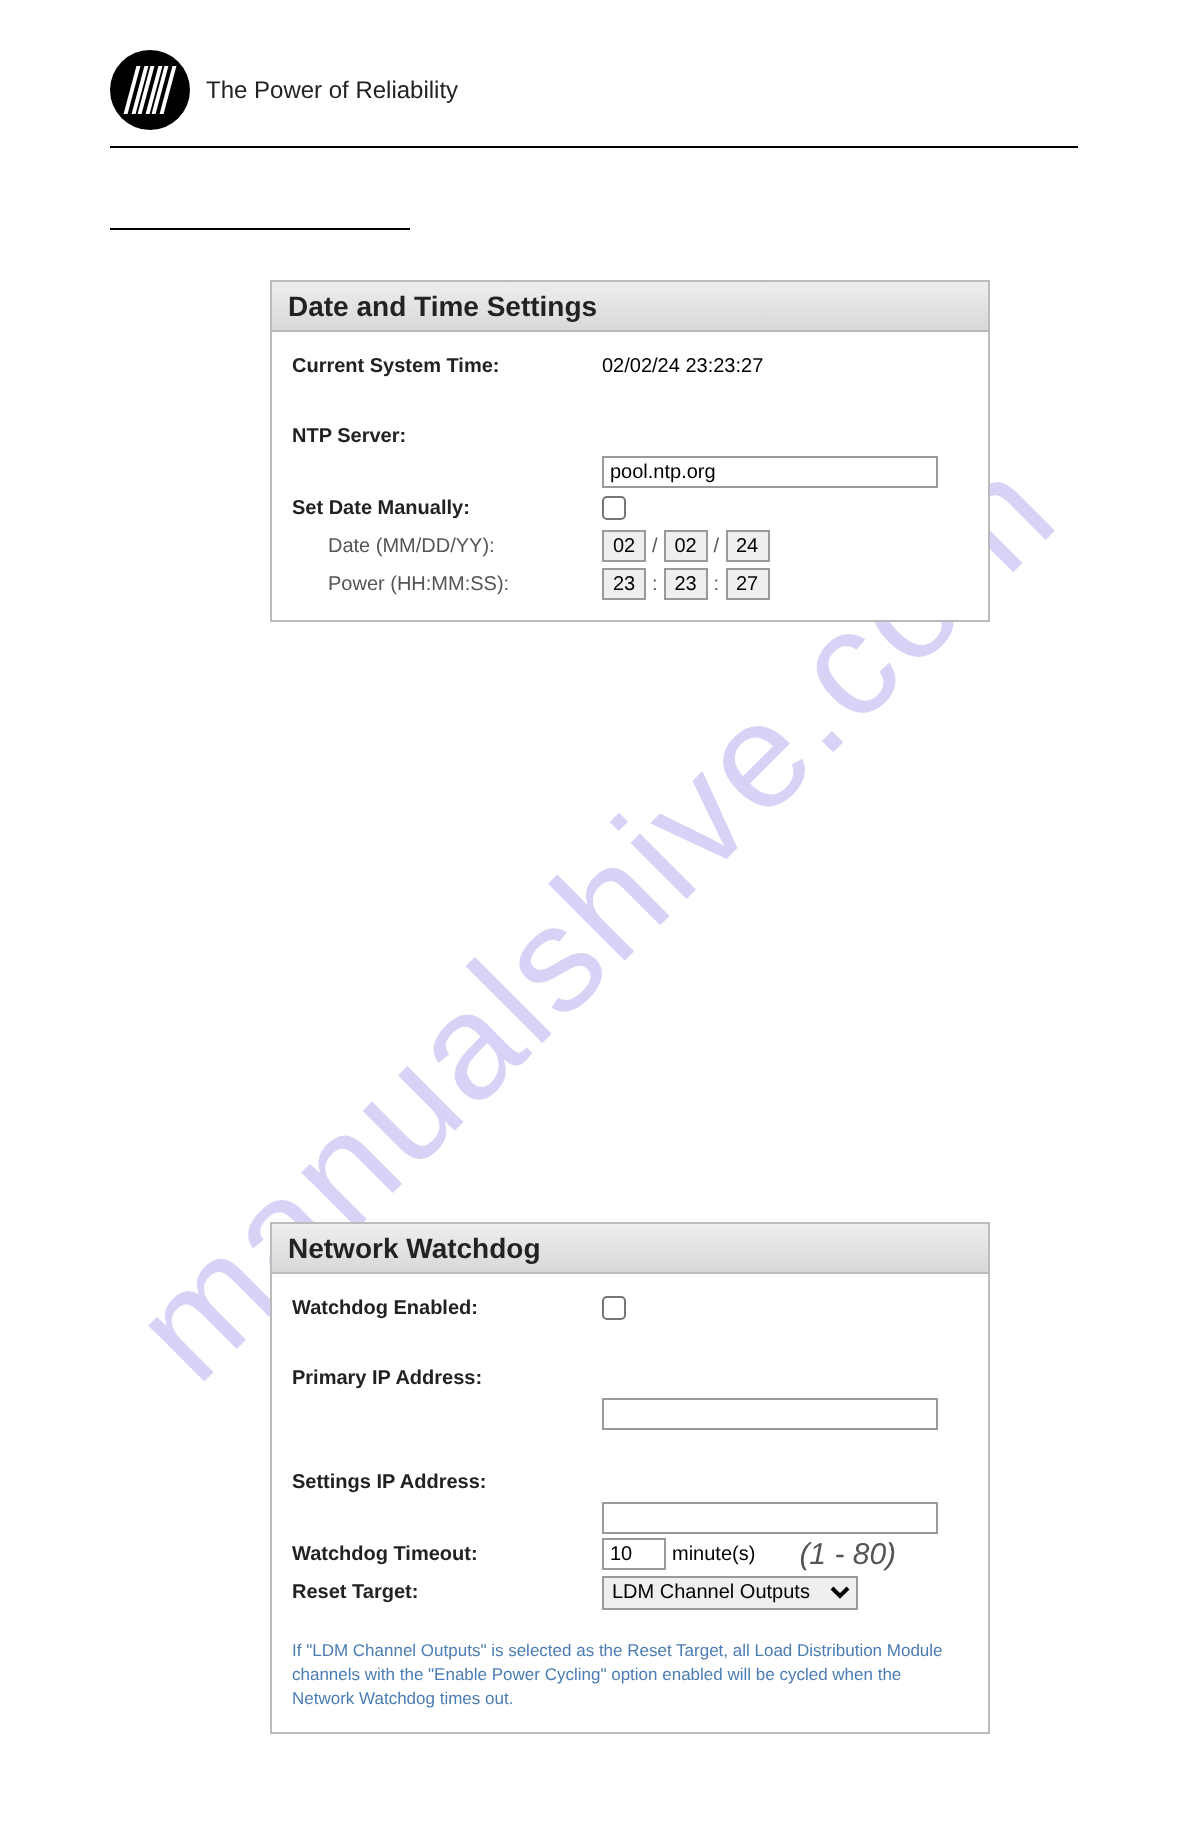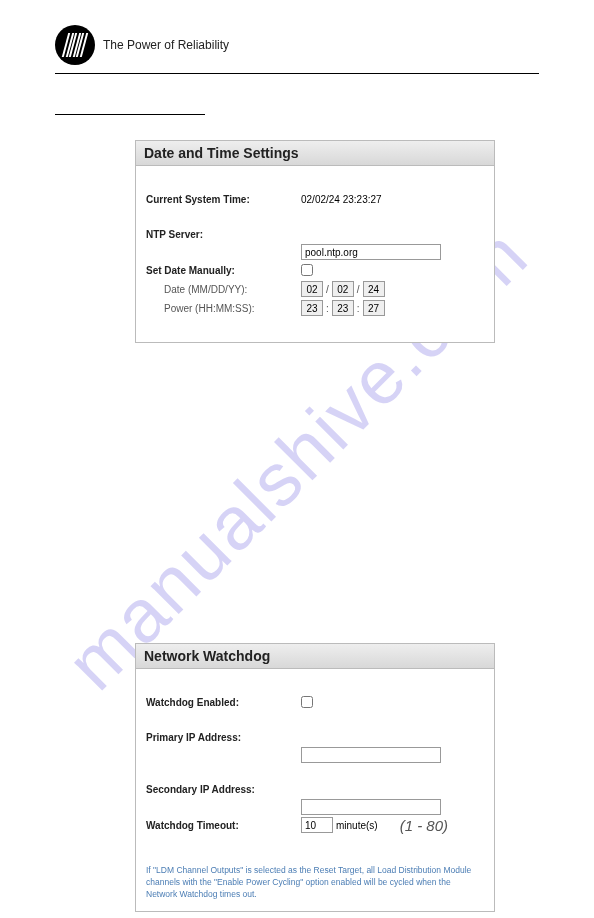--- a/index.html
+++ b/index.html
@@ -71,21 +71,21 @@
       margin-bottom: 20px;
     }
     .panel-header {
       background: linear-gradient(#eeeeee, #d8d8d8);
       border-bottom: 1px solid #bbb;
       padding: 4px 8px;
       font-weight: bold;
       font-size: 14px;
       color: #222;
     }
-    .panel-body { padding: 24px 10px; }
+    .panel-body { padding: 8px 10px; }
     .row {
       display: flex;
       align-items: center;
       min-height: 18px;
       margin-bottom: 1px;
     }
     .row-label {
       width: 155px;
       font-size: 10px;
       color: #222;
@@ -109,21 +109,21 @@
       width: 12px;
       height: 12px;
       accent-color: #1a73e8;
     }
     select {
       border: 1px solid #999;
       font-size: 10px;
       height: 17px;
       background: #efefef;
     }
-    .w-full { width: 140px; margin-top: 35px; }
+    .w-full { width: 168px; margin-top: 35px; }
     .w-sm { width: 22px; text-align: center; background: #efefef; }
     .w-num { width: 32px; }
     .sep { color: #555; }
     .hint { color: #555; font-style: italic; font-size: 15px; margin-left: 19px; }
     .footnote {
       font-size: 8.5px;
       color: #4b7db4;
       padding: 6px 10px 10px 10px;
       line-height: 1.4;
     }
@@ -204,30 +204,38 @@
           <input type="checkbox" style="">
         </div>
       </div>
       <div class="row">
         <div class="row-label bold">Primary IP Address:</div>
         <div class="row-value">
           <input type="text" class="w-full" value="" style="">
         </div>
       </div>
       <div class="row">
-        <div class="row-label bold">Secondary IP Address:</div>
+        <div class="row-label bold">Settings IP Address:</div>
         <div class="row-value">
           <input type="text" class="w-full" value="" style="">
         </div>
       </div>
       <div class="row">
         <div class="row-label bold">Watchdog Timeout:</div>
         <div class="row-value">
           <input type="text" class="w-num" value="10" style="">
           <span>minute(s)</span>
           <span class="hint">(1 - 80)</span>
         </div>
       </div>
+      <div class="row">
+        <div class="row-label bold">Reset Target:</div>
+        <div class="row-value">
+          <select style="width:128px;">
+            <option>LDM Channel Outputs</option>
+          </select>
+        </div>
+      </div>
     </div>
     <div class="footnote">If "LDM Channel Outputs" is selected as the Reset Target, all Load Distribution Module channels with the "Enable Power Cycling" option enabled will be cycled when the Network Watchdog times out.</div>
   </div>
 
 </div>
 
 </body></html>

